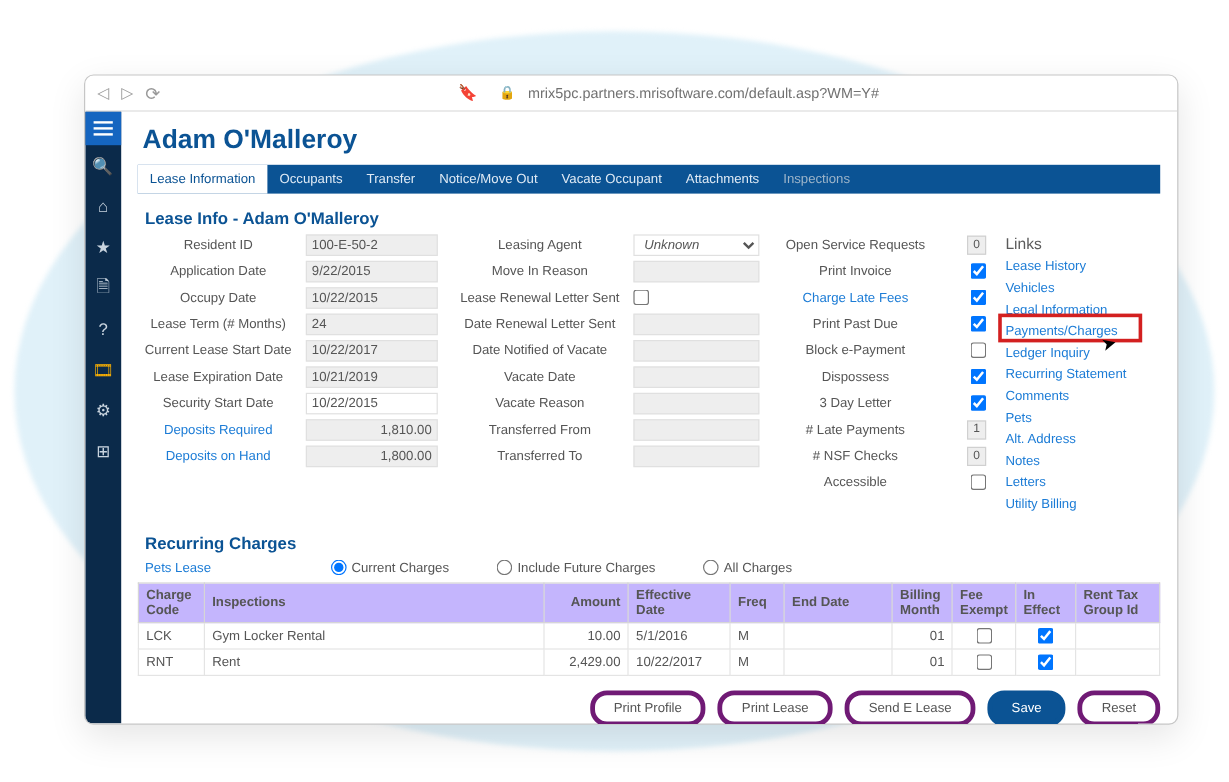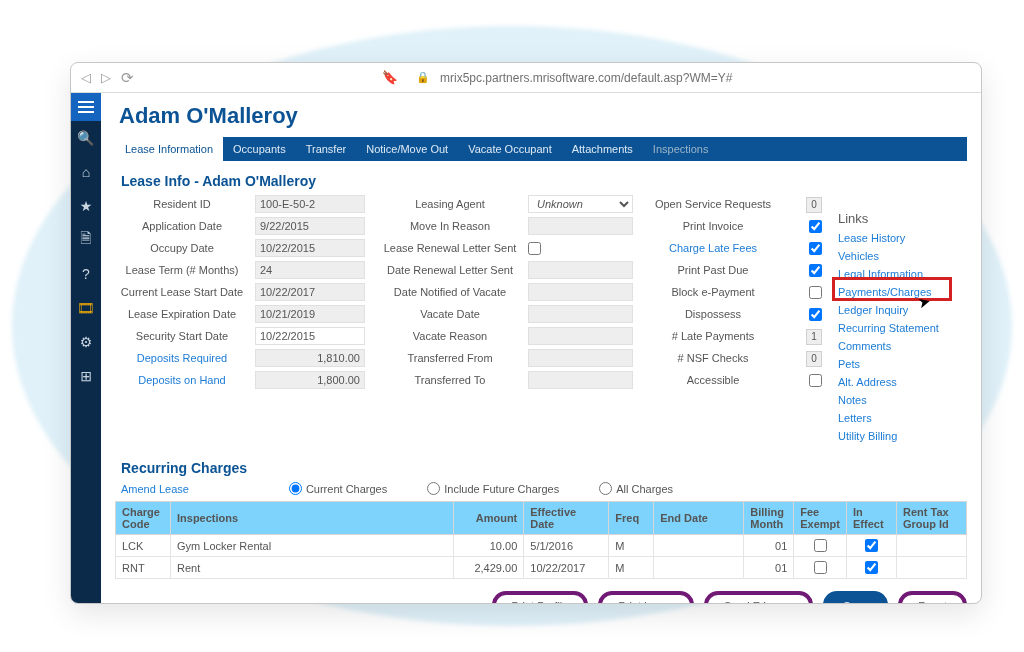--- a/index.html
+++ b/index.html
@@ -30,21 +30,21 @@
   .tabs .tab { padding:6px 10px; color:#dfeaf5; cursor:pointer; }
   .tabs .tab.active { background:#fff; color:#0b5394; }
   .tabs .tab.disabled { color:#9cb4c9; }
 
   .section-title { color:#0b5394; font-size:14px; margin:12px 0 6px 6px; font-weight:700; }
 
   .lease-grid { display:flex; gap:8px; }
   .colA { width:255px; }
   .colB { width:260px; }
   .colC { width:180px; }
-  .colLinks { flex:1; min-width:120px; margin-left:4px;margin-top:16px; }
+  .colLinks { flex:1; min-width:120px; margin-left:4px; }
 
   .row { display:flex; align-items:center; margin-bottom:4px; }
   .row .lbl { font-size:11px; color:#555; text-align:center; padding-right:6px; white-space:nowrap; }
   .colA .lbl { width:140px; } .colA .val { width:110px; }
   .colB .lbl { width:150px; } .colB .val { width:105px; }
   .colC .lbl { width:140px; } .colC .ctl { width:36px; text-align:right; }
 
   .lbl.link { color:#1c7cd6; cursor:pointer; }
 
   input.val, .val, select.val { height:18px; font-size:11px; border:1px solid #e0e0e0; background:#eeeeee; padding:1px 4px; color:#555; }
@@ -59,21 +59,21 @@
   .colLinks a { display:block; color:#1c7cd6; font-size:11px; text-decoration:none; margin-bottom:6px; }
 
   .highlight-box { position:absolute; border:3px solid #d32020; pointer-events:none; }
   .cursor { position:absolute; font-size:15px; transform: rotate(-15deg); color:#000; pointer-events:none; }
 
   .radio-row { display:flex; gap:40px; align-items:center; font-size:11px; color:#555; margin:6px 0 6px 6px; }
   .radio-row .amend { color:#1c7cd6; margin-right:60px; }
   .radio-row label { display:flex; align-items:center; gap:4px; }
 
   table.charges { width:100%; border-collapse:collapse; font-size:11px; color:#555; }
-  table.charges th { background:#7dd3fc; border:1px solid #d6d6d6; padding:4px 6px; text-align:left; font-weight:700; color:#555; }
+  table.charges th { background:#c4b5fd; border:1px solid #d6d6d6; padding:4px 6px; text-align:left; font-weight:700; color:#555; }
   table.charges td { border:1px solid #e4e4e4; padding:4px 6px; }
   table.charges td.r { text-align:right; }
   table.charges td.c { text-align:center; }
   table.charges input[type=checkbox] { margin:0 auto; display:block; }
 
   .buttons { display:flex; gap:10px; justify-content:flex-end; margin-top:12px; }
   .btn { border:4px solid #701a75; background:#fff; border-radius:14px; padding:5px 16px; font-size:11px; color:#555; cursor:pointer; }
   .btn.primary { background:#0b5394; color:#fff; border-color:#0b5394; }
 </style>
 </head>
@@ -222,20 +222,24 @@
           <div class="row">
               <span class="lbl">Print Past Due</span>
               <span class="ctl"><input type="checkbox" checked="" style=""></span>
             </div>
           <div class="row">
               <span class="lbl">Block e-Payment</span>
               <span class="ctl"><input type="checkbox" style=""></span>
             </div>
           <div class="row">
               <span class="lbl">Dispossess</span>
+              <span class="ctl"><input type="checkbox" checked="" style=""></span>
+            </div>
+          <div class="row">
+              <span class="lbl">3 Day Letter</span>
               <span class="ctl"><input type="checkbox" checked="" style=""></span>
             </div>
           <div class="row">
               <span class="lbl"># Late Payments</span>
               <span class="ctl"><span class="num">1</span></span>
             </div>
           <div class="row">
               <span class="lbl"># NSF Checks</span>
               <span class="ctl"><span class="num">0</span></span>
             </div>
@@ -261,21 +265,21 @@
           <a>Utility Billing</a>
 
           <div class="highlight-box" style="left:-6px; top:66px; width:120px; height:24px;"></div>
           <div class="cursor" style="left:80px; top:82px;">➤</div>
         </div>
       </div>
 
       <div class="section-title">Recurring Charges</div>
 
       <div class="radio-row">
-        <span class="amend">Amend Lease</span>
+        <span class="amend">Pets Lease</span>
         <label>
             <input type="radio" name="rc" checked="" style="">
             <span>Current Charges</span>
           </label>
         <label>
             <input type="radio" name="rc" style="">
             <span>Include Future Charges</span>
           </label>
         <label>
             <input type="radio" name="rc" style="">

